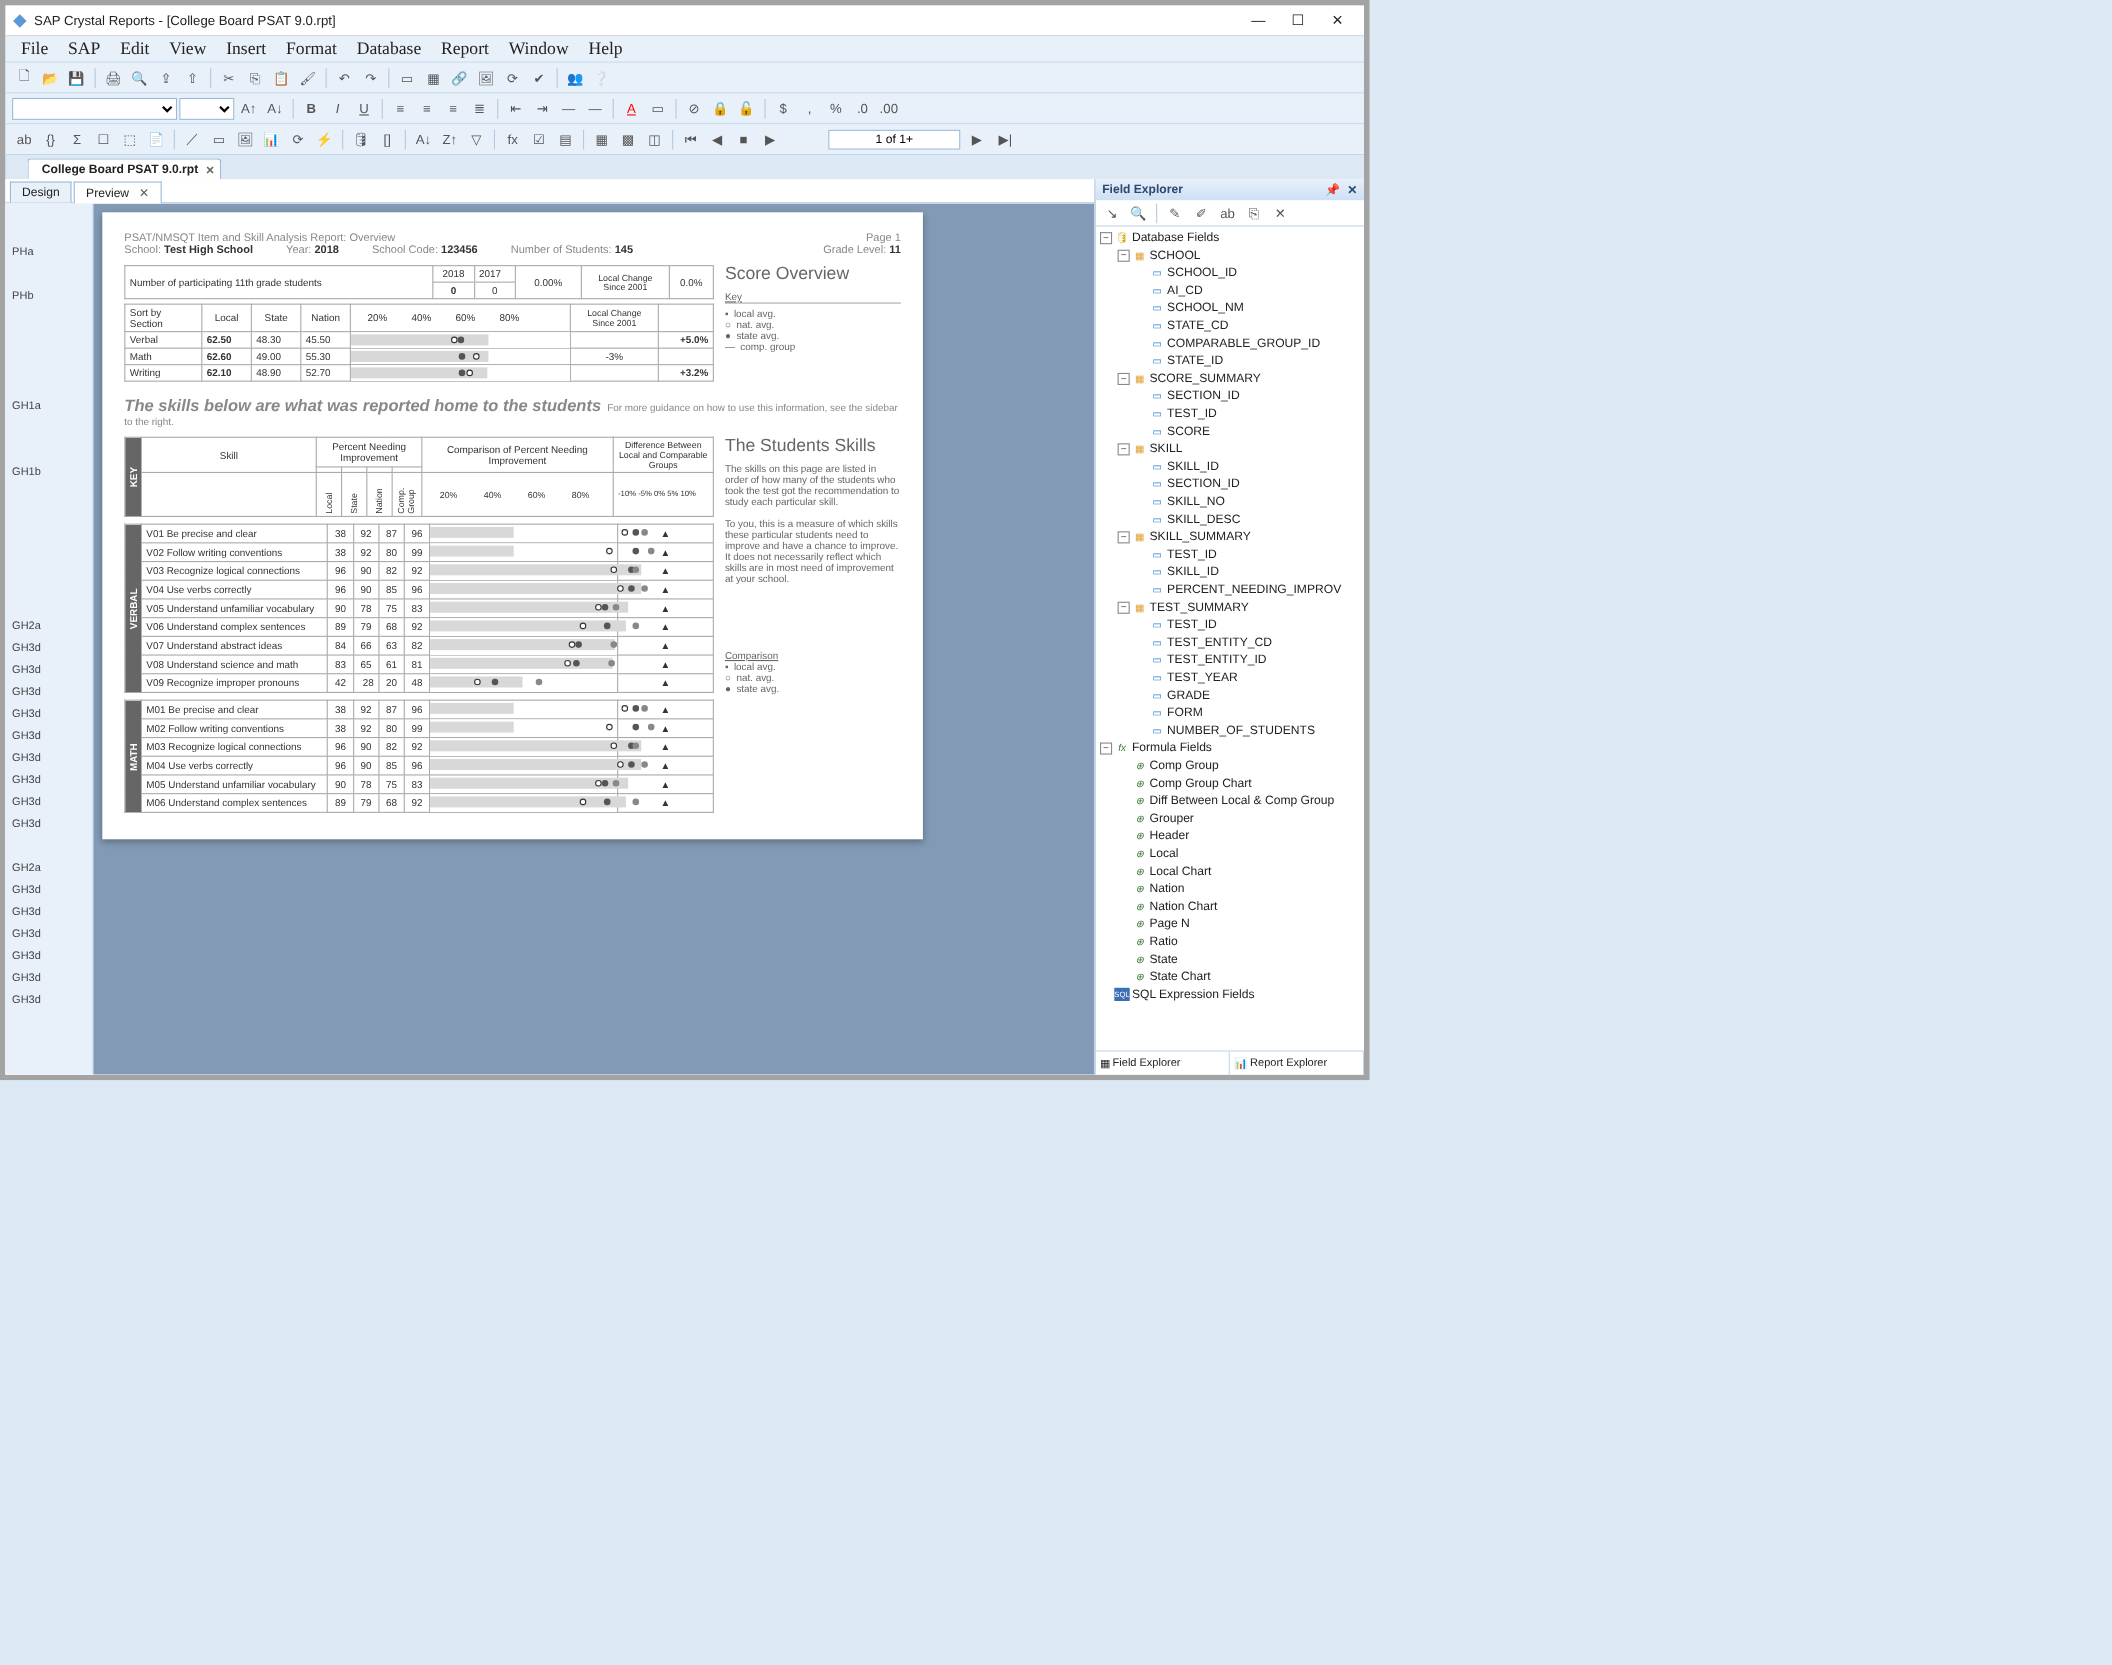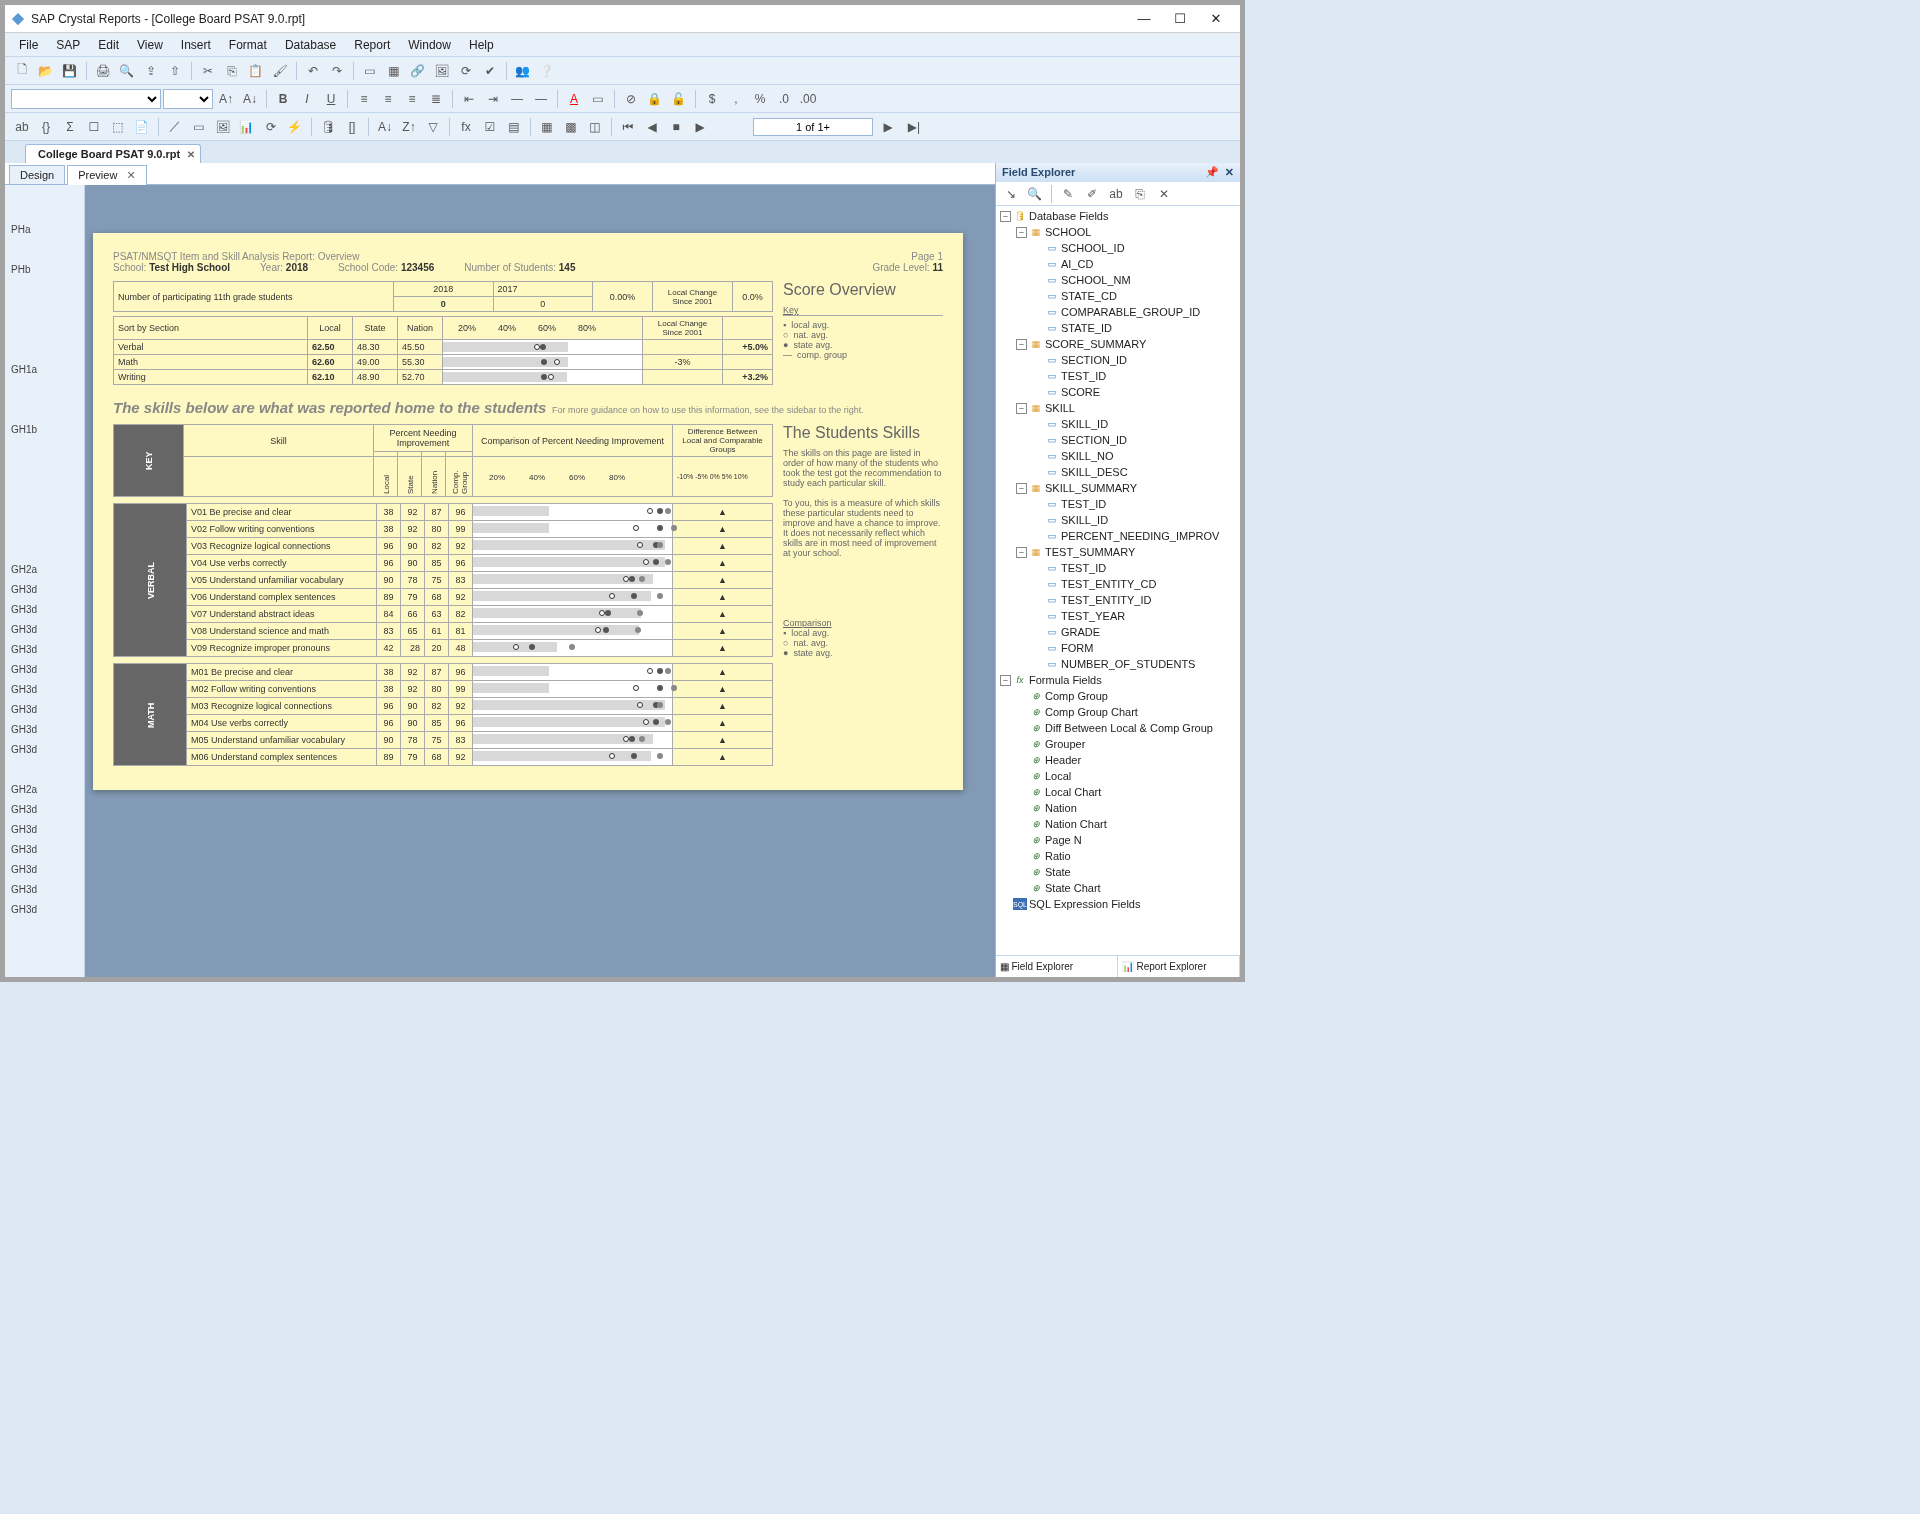--- a/index.html
+++ b/index.html
@@ -3,38 +3,38 @@
 <meta charset="utf-8">
 <style>
 * { box-sizing: border-box; margin: 0; padding: 0; font-family: "Segoe UI", Tahoma, sans-serif; }
 body { background: #dce8f4; font-size: 11px; color: #222; overflow: hidden; }
 .window { width: 1245px; height: 982px; display: flex; flex-direction: column; border: 5px solid #a3a3a3; }
 .titlebar { height: 28px; background: #fff; display: flex; align-items: center; padding: 0 6px; border-bottom: 1px solid #d0d0d0; }
 .titlebar .logo { width: 14px; height: 14px; margin-right: 6px; }
 .titlebar .title { flex: 1; font-size: 12px; }
 .titlebar .wbtn { width: 36px; height: 22px; display: flex; align-items: center; justify-content: center; font-size: 13px; }
 .menubar { height: 24px; background: #e8f0fa; display: flex; align-items: center; padding: 0 6px; gap: 2px; border-bottom: 1px solid #c4d6ea; }
-.menubar .mitem { padding: 2px 8px; font-size: 12px; }
+.menubar .mitem { padding: 2px 8px; font-size: 16px; font-family: Liberation Serif, serif; }
 .toolbar { height: 28px; background: #e8f0fa; display: flex; align-items: center; padding: 0 6px; gap: 2px; border-bottom: 1px solid #c4d6ea; }
 .tbtn { width: 22px; height: 22px; border: 1px solid transparent; display: flex; align-items: center; justify-content: center; font-size: 12px; color: #555; }
 .tsep { width: 1px; height: 18px; background: #b8c9dd; margin: 0 3px; }
 .combo { height: 20px; border: 1px solid #9db9d9; background: #fff; padding: 0 4px; font-size: 11px; }
 .body-area { flex: 1; display: flex; min-height: 0; }
 .tabs-row { height: 22px; background: #dce8f4; display: flex; align-items: flex-end; padding-left: 20px; }
 .doc-tab { background: #fff; border: 1px solid #9db9d9; border-bottom: none; padding: 3px 20px 3px 12px; font-size: 11px; font-weight: bold; position: relative; border-radius: 3px 3px 0 0; }
 .doc-tab .close { position: absolute; right: 5px; top: 4px; font-size: 10px; color: #666; }
 .view-tabs { height: 22px; background: #fff; display: flex; align-items: flex-end; border-bottom: 1px solid #9db9d9; padding-left: 4px; }
 .vtab { padding: 3px 10px; border: 1px solid #9db9d9; border-bottom: none; margin-right: 2px; font-size: 11px; background: #e8f0fa; }
 .vtab.active { background: #fff; position: relative; top: 1px; }
 .main-left { flex: 1; display: flex; flex-direction: column; min-width: 0; background: #fff; }
 .report-area { flex: 1; display: flex; background: #fff; overflow: hidden; }
 .section-gutter { width: 80px; background: #e8f0fa; border-right: 1px solid #c4d6ea; padding-top: 35px; }
 .section-gutter div { padding: 4px 6px; font-size: 10px; color: #444; }
 .report-scroll { flex: 1; overflow: auto; background: #829ab5; padding: 8px; }
-.page { background: #fef9c3; width: 870px; padding: 18px 20px; font-size: 10px; color: #333; box-shadow: 0 2px 6px rgba(0,0,0,0.3); margin-top: 40px; }
+.page { background: #ffffff; width: 746px; padding: 18px 20px; font-size: 10px; color: #333; box-shadow: 0 2px 6px rgba(0,0,0,0.3); }
 .page .grey { color: #888; }
 .page .hdr-row { display: flex; gap: 30px; margin-bottom: 4px; font-size: 10px; justify-content: space-between; }
 .page .hdr-row span.lbl { color: #888; }
 .page table { border-collapse: collapse; }
 .page td, .page th { border: 1px solid #aaa; padding: 2px 4px; font-size: 9px; vertical-align: middle; }
 .page .side-col { display: flex; gap: 10px; }
 .page .right-side { width: 160px; font-size: 9px; color: #666; }
 .page h3 { font-size: 16px; color: #666; margin-bottom: 6px; font-weight: normal; }
 .page .sect-head { background: #666; color: #fff; writing-mode: vertical-rl; transform: rotate(180deg); text-align: center; font-weight: bold; padding: 4px 2px; font-size: 9px; }
 .skill-row td { height: 17px; }

